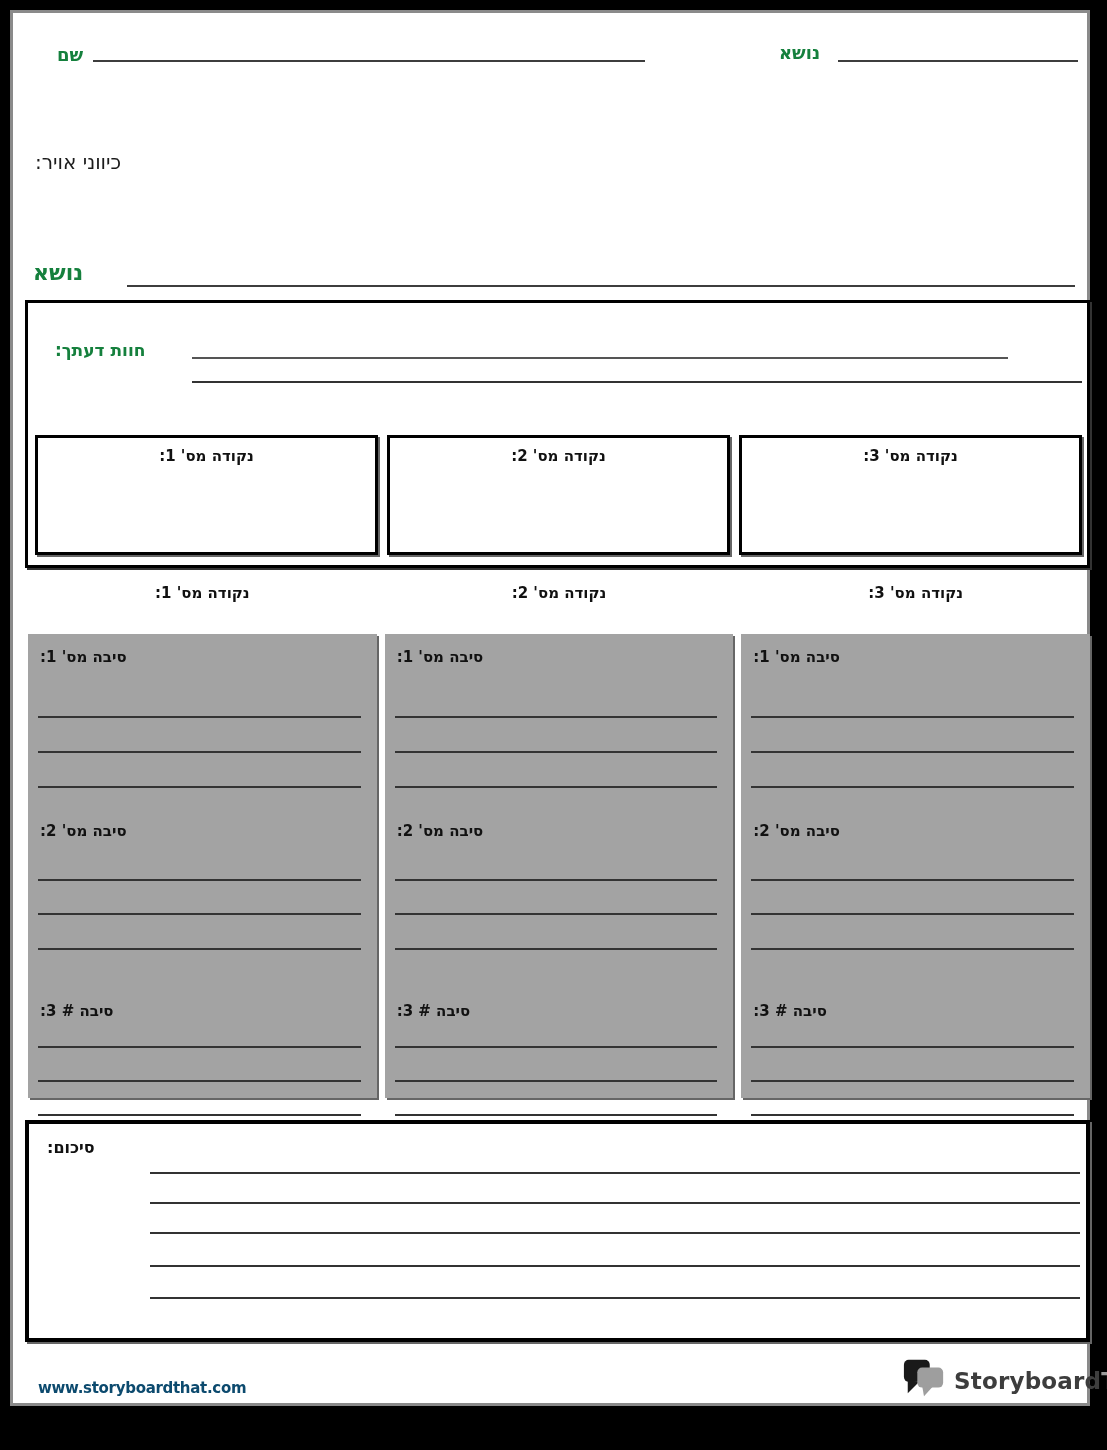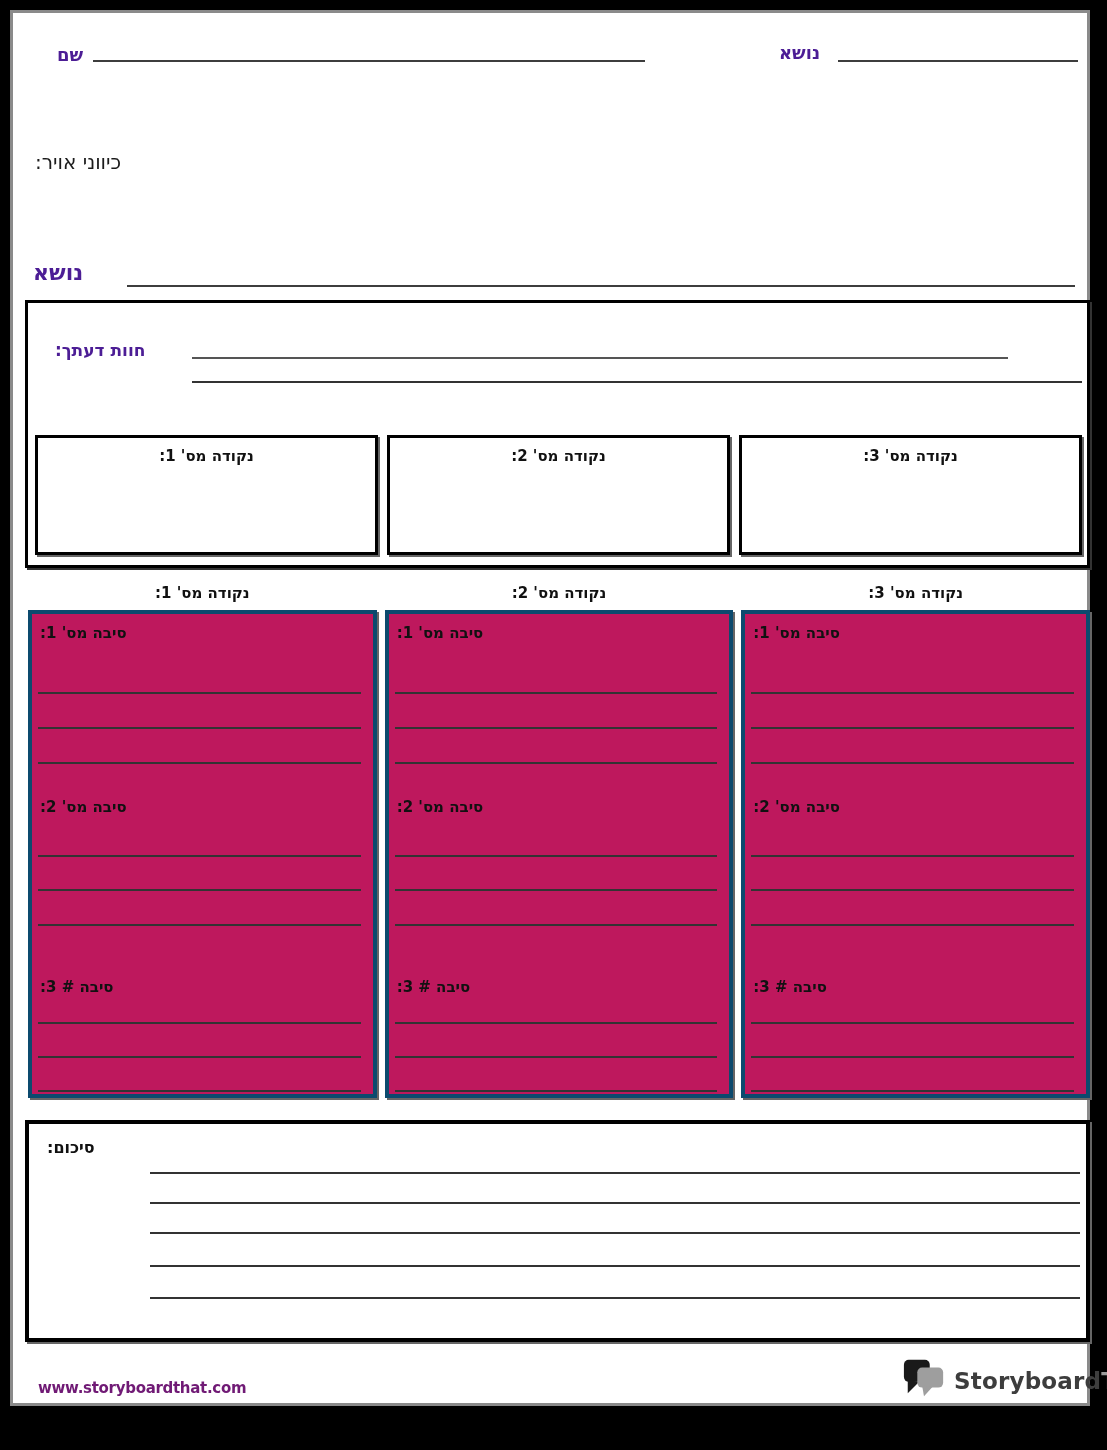--- a/index.html
+++ b/index.html
@@ -11,21 +11,21 @@
     -webkit-font-smoothing:antialiased;
   }
   .sheet{
     position:absolute;left:10px;top:10px;
     width:1080px;height:1396px;
     box-sizing:border-box;
     background:#fff;
     border:3px solid #8a8a8a;
   }
   .abs{position:absolute;}
-  .lbl{color:#4c1d95;white-space:nowrap;}
+  .lbl{color:#15803d;white-space:nowrap;}
   .bold{font-weight:bold;}
   .wline{border-bottom:2px solid #3d3d3d;height:0;}
 
   
   .name-label{left:44px;top:31px;font-size:18px;}
   .name-line{left:80px;top:47px;width:552px;}
   .date-label{left:766px;top:29px;font-size:18px;}
   .date-line{left:825px;top:47px;width:240px;}
   .page-title{left:0;right:0;top:76px;text-align:center;font-size:21px;}
   .directions{left:22px;top:137px;font-size:20px;color:#1c1c1c;}
@@ -49,41 +49,41 @@
   }
 
   
   .colheaders-row{left:15px;top:571px;width:1062px;display:flex;gap:8px;}
   .colheader{flex:1;text-align:center;font-size:15px;font-weight:bold;color:#111;}
 
   
   .columns-row{left:15px;top:597px;width:1062px;height:488px;display:flex;gap:8px;}
   .reason-col{
     flex:1;position:relative;box-sizing:border-box;
-    border:4px solid #0c4a6e;box-shadow:2px 2px 0 #666;background:#be185d;
+    border:4px solid #a3a3a3;box-shadow:2px 2px 0 #666;background:#a3a3a3;margin-top:24px;
   }
   .r-label{position:absolute;left:8px;font-size:15px;font-weight:bold;color:#111;white-space:nowrap;}
   .r-lab1{top:10px;} .r-lab2{top:184px;} .r-lab3{top:364px;}
   .r-line{position:absolute;left:6px;right:12px;border-bottom:2px solid #333;height:0;}
   .rl-a{top:78px;} .rl-b{top:113px;} .rl-c{top:148px;}
   .rl-d{top:241px;} .rl-e{top:275px;} .rl-f{top:310px;}
   .rl-g{top:408px;} .rl-h{top:442px;} .rl-i{top:476px;}
 
   
   .summary-box{
     left:12px;top:1107px;width:1065px;height:222px;
     box-sizing:border-box;border:4px solid #000;
     box-shadow:2px 2px 0 #666;background:#fff;position:absolute;
   }
   .summary-label{position:absolute;left:18px;top:14px;font-size:16px;font-weight:bold;color:#111;white-space:nowrap;}
   .s-line{position:absolute;left:121px;right:6px;border-bottom:2px solid #333;height:0;}
   .sl1{top:48px;} .sl2{top:78px;} .sl3{top:108px;} .sl4{top:141px;} .sl5{top:173px;}
 
   
-  .site-url{left:25px;top:1366px;font-size:15px;font-weight:bold;letter-spacing:-0.3px;color:#701a75;}
+  .site-url{left:25px;top:1366px;font-size:15px;font-weight:bold;letter-spacing:-0.3px;color:#0c4a6e;}
   .logo{left:888px;top:1343px;height:50px;display:flex;align-items:center;gap:7px;}
   .logo-text{font-size:23px;font-weight:bold;letter-spacing:0.2px;}
   .brand-dark{color:#3d3d3d;}
   .brand-light{color:#9b9b9b;}
 </style>
 </head>
 <body>
 
 <div class="sheet">
 

